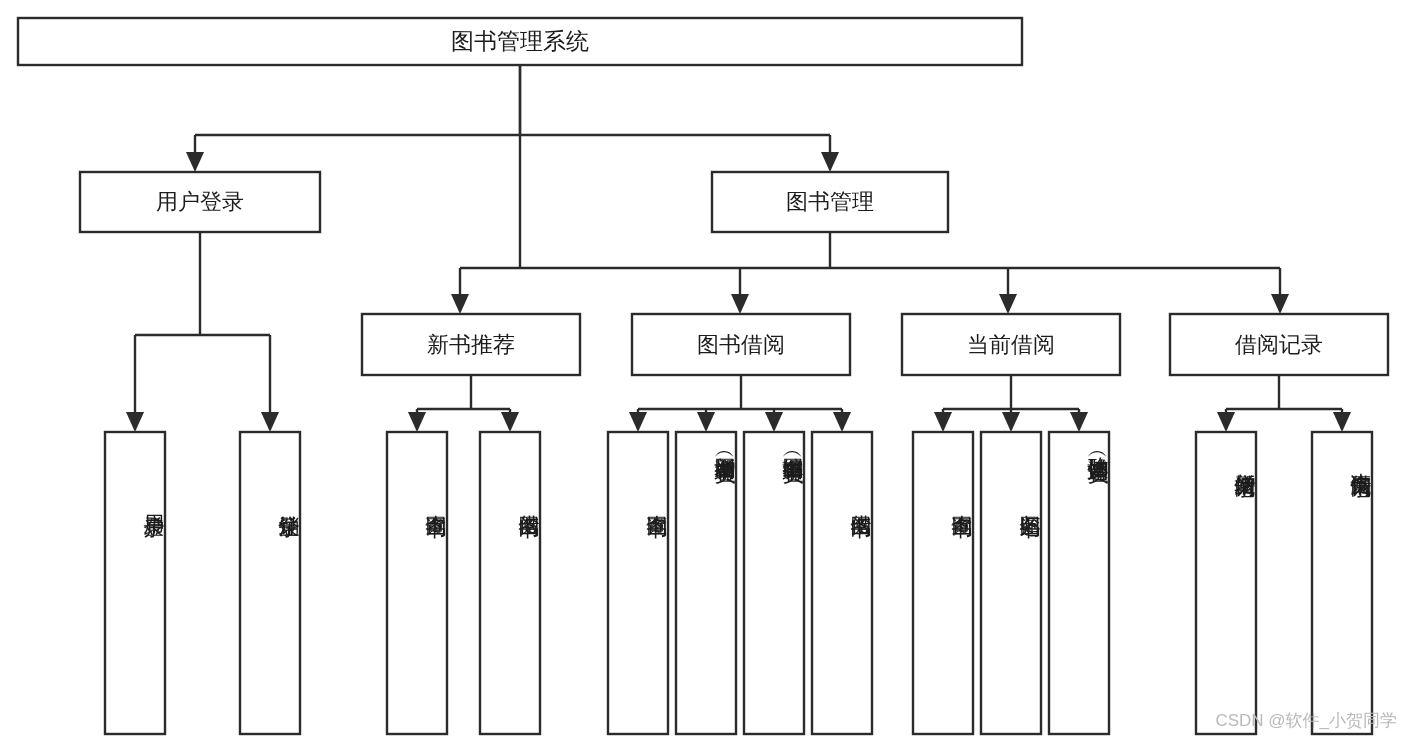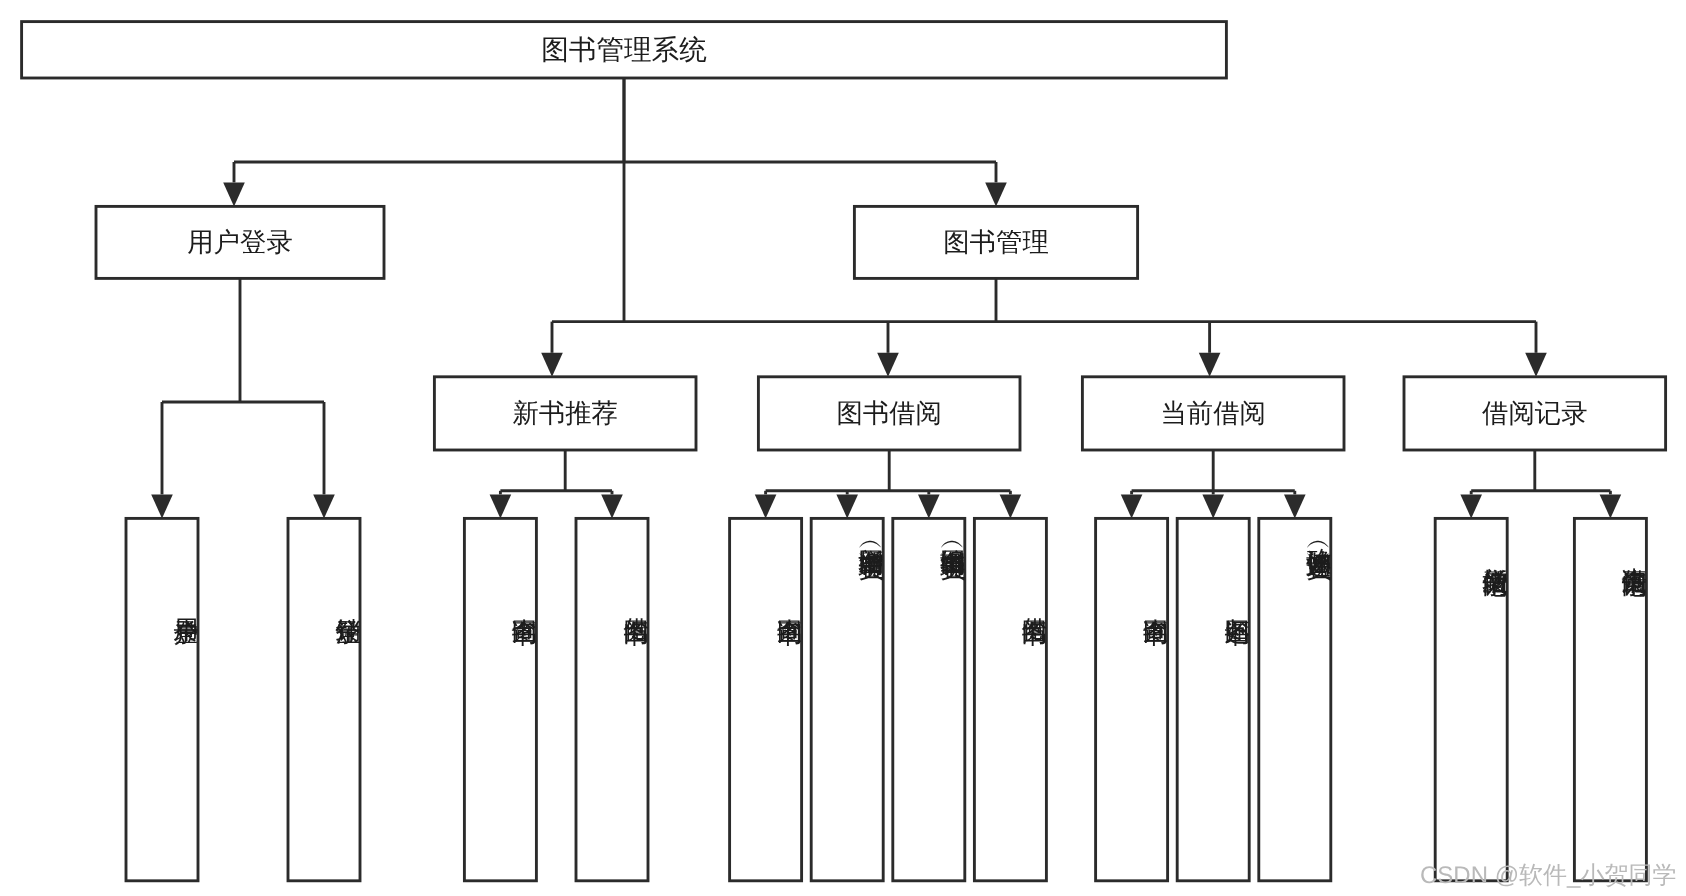--- a/index.html
+++ b/index.html
@@ -61,23 +61,23 @@
     writing-mode: vertical-rl;
     text-orientation: upright;
     white-space: nowrap;
     letter-spacing: 1px;
     text-align: center;
     pointer-events: none;
   }
   .watermark {
     position: absolute;
     right: 8px;
-    bottom: 4px;
-    font-family: "Liberation Sans", "DejaVu Sans", sans-serif;
-    font-size: 20px;
+    bottom: 15px;
+    font-family: "Liberation Sans", "DejaVu Sans", sans-serif;
+    font-size: 17px;
     color: #b9b9b9;
     white-space: nowrap;
     user-select: none;
   }
 </style>
 </head>
 <body>
 
 <div id="diagram-root">
 

